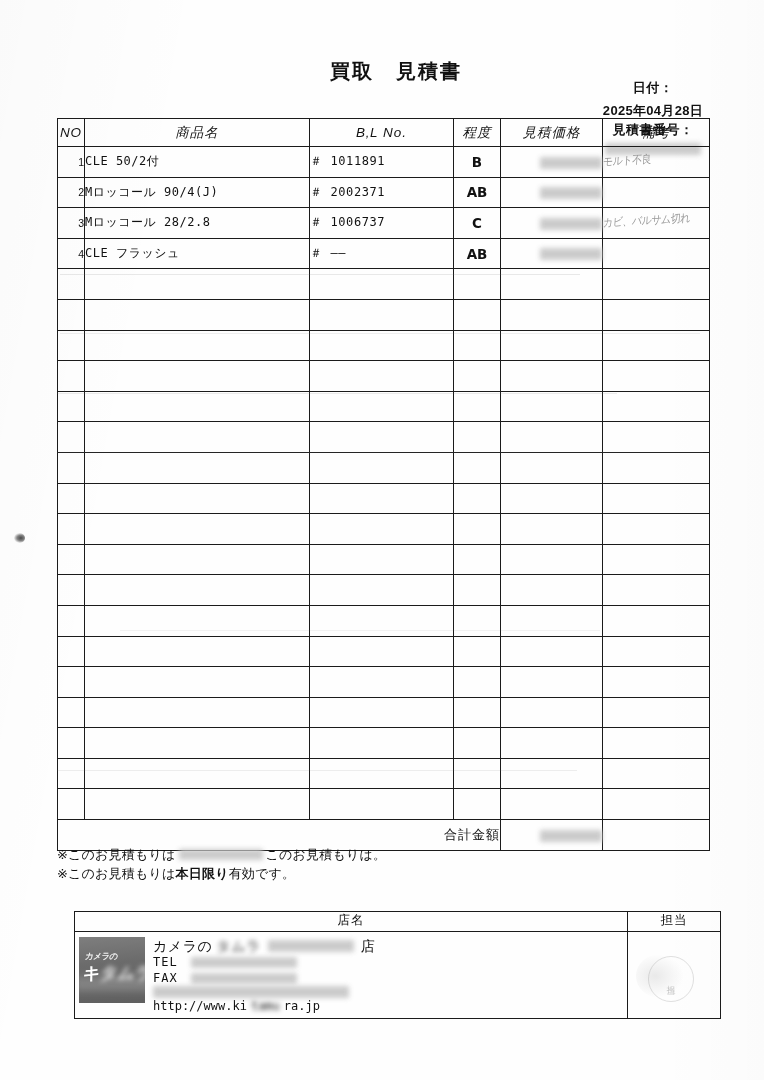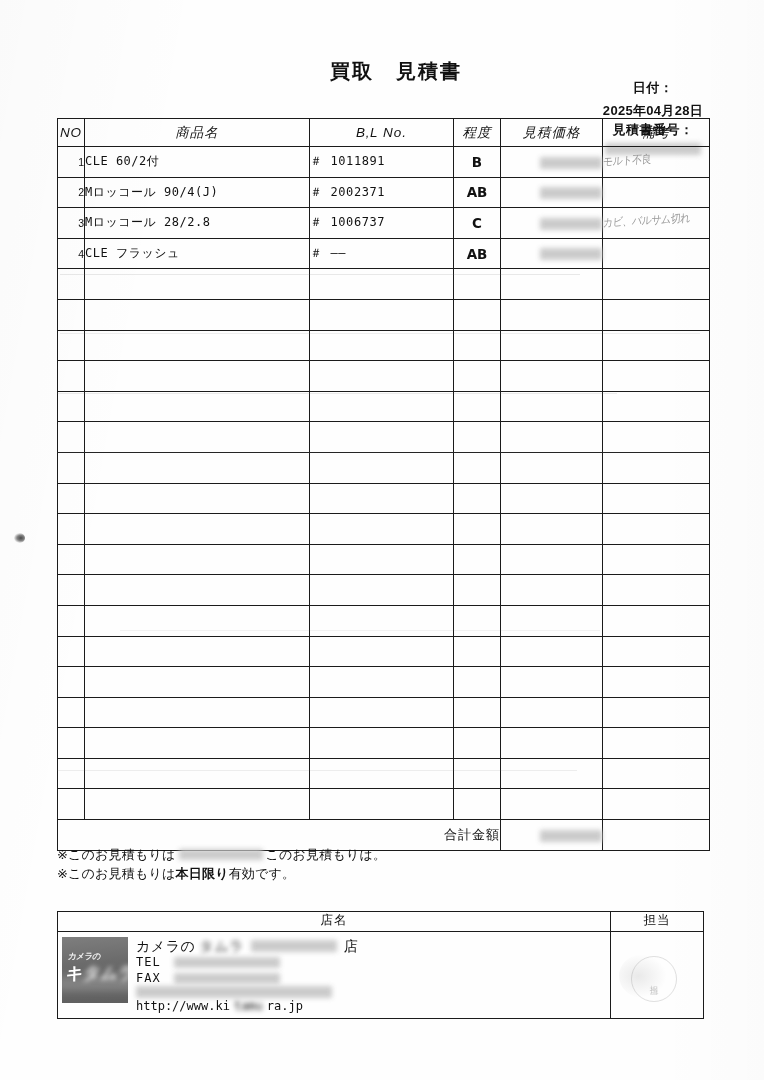--- a/index.html
+++ b/index.html
@@ -186,21 +186,21 @@
     font-size: 13px;
     line-height: 19px;
     letter-spacing: .2px;
   }
   .notice-line { white-space: nowrap; display: flex; align-items: center; }
   .notice-strong { font-weight: bold; text-align: right; }
 
   
   #store-box {
     position: absolute;
-    left: 57px;
+    left: 74px;
     top: 911px;
     width: 646px;
     border-collapse: collapse;
     table-layout: fixed;
     font-size: 12px;
   }
   #store-box th, #store-box td {
     border: 1px solid #1b1b1b;
     padding: 0;
     vertical-align: top;
@@ -347,21 +347,21 @@
         <th class="c-name">商品名</th>
         <th class="c-bl">B‚L No.</th>
         <th class="c-grade">程度</th>
         <th class="c-price">見積価格</th>
         <th class="c-note">備考</th>
       </tr>
     </thead>
     <tbody id="items-body">
         <tr>
           <td class="v-no">1</td>
-          <td class="v-name">CLE 60/2付</td>
+          <td class="v-name">CLE 50/2付</td>
           <td class="v-bl">＃ 1011891</td>
           <td class="v-grade">B</td>
           <td class="v-price"><span class="redact md" style="width: 62px;"></span></td>
           <td class="v-note"><span class="handwritten">モルト不良</span></td>
         </tr>
         <tr>
           <td class="v-no">2</td>
           <td class="v-name">Mロッコール 90/4(J)</td>
           <td class="v-bl">＃ 2002371</td>
           <td class="v-grade">AB</td>

